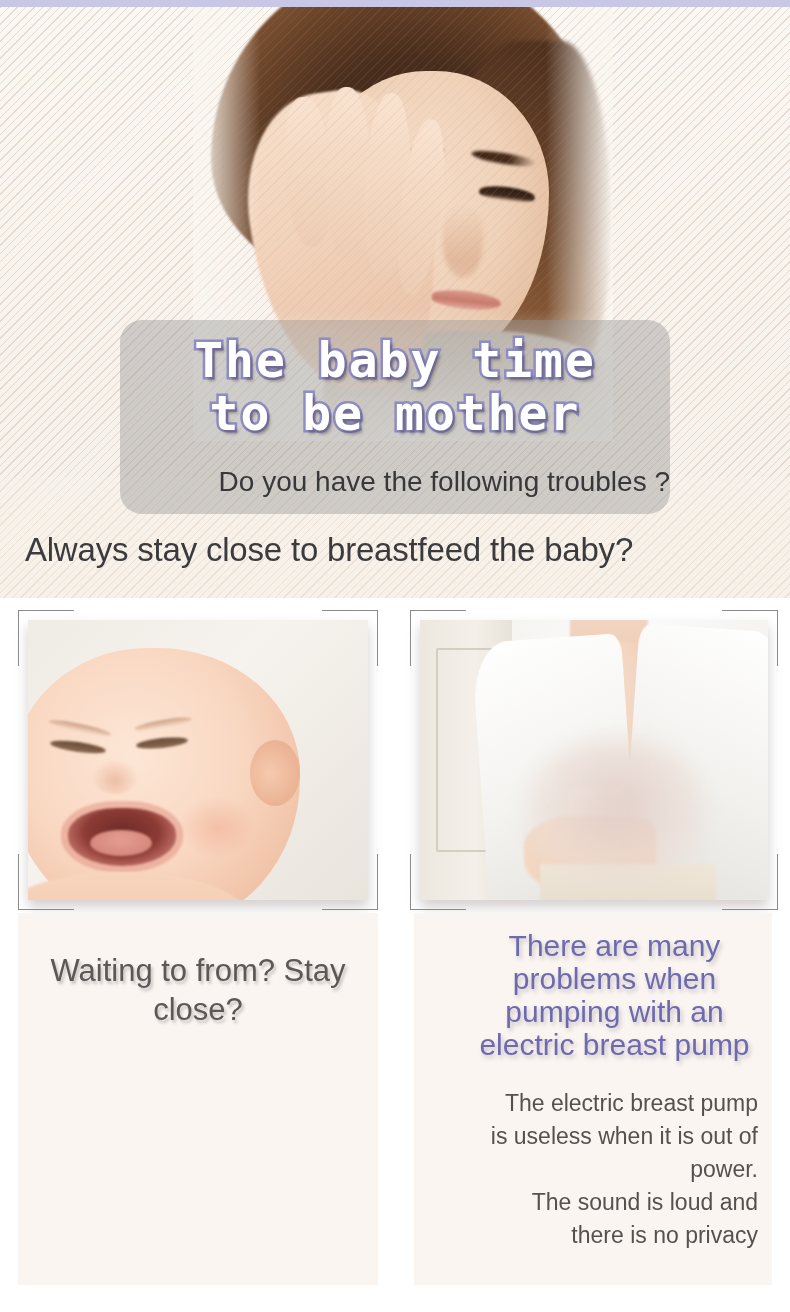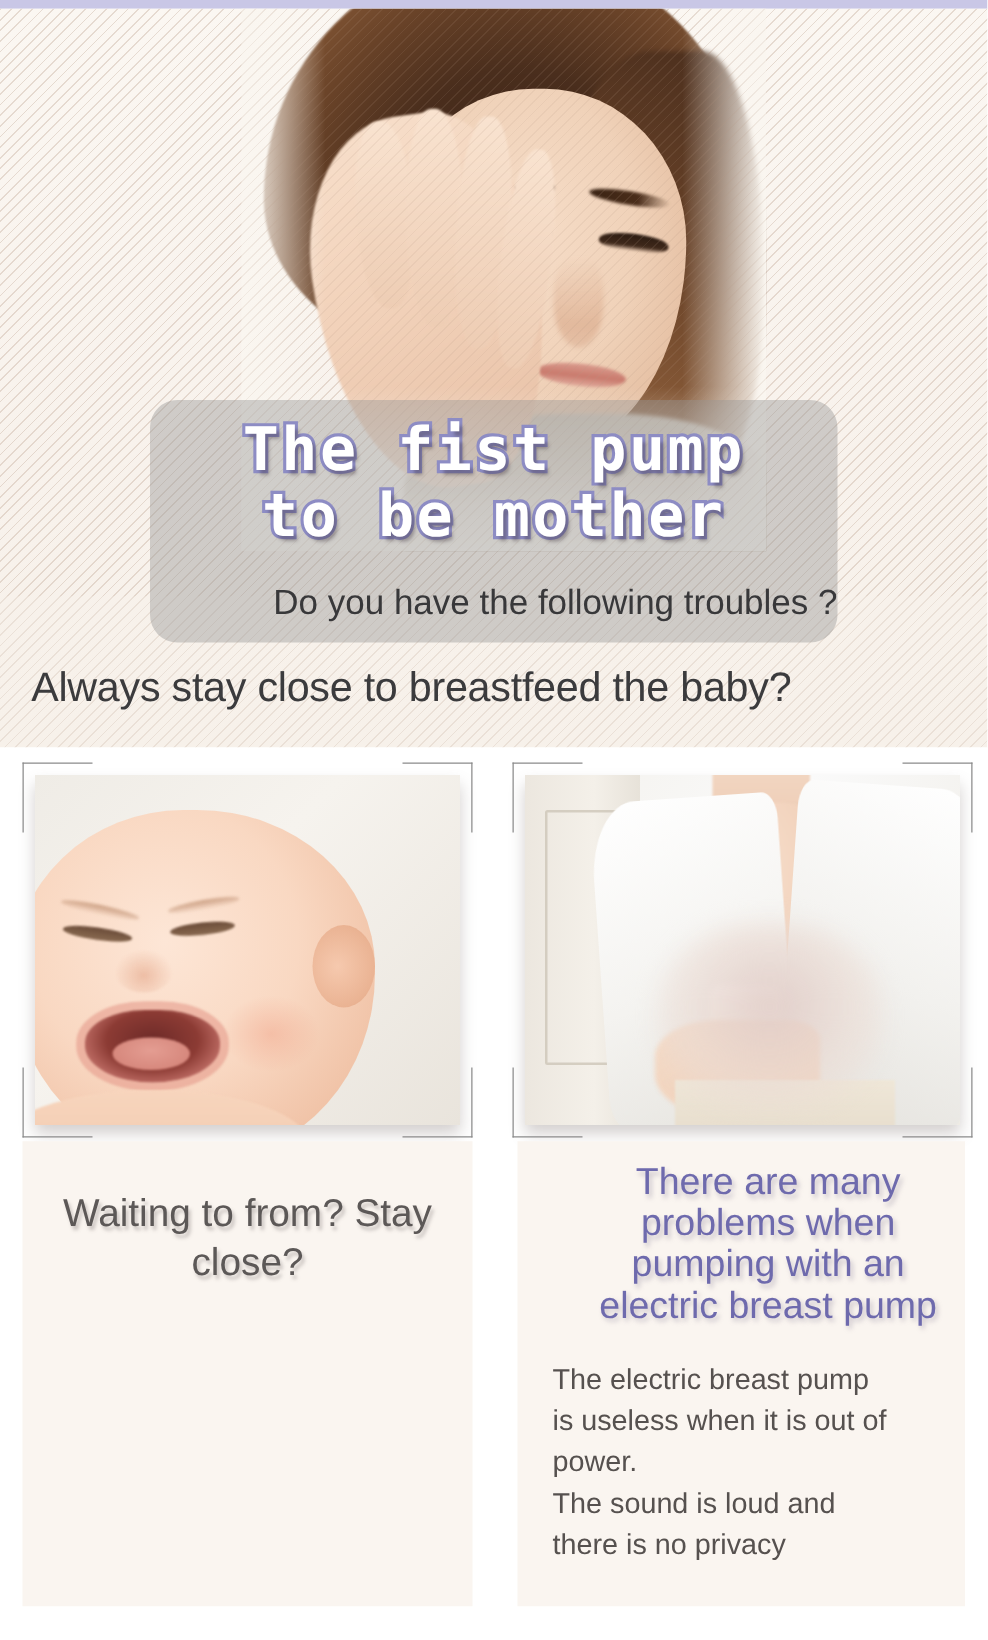--- a/index.html
+++ b/index.html
@@ -323,21 +323,21 @@
     padding-left:43px;
   }
   .panel-body{
     margin:0;
     color:#56514f;
     font-size:23px;
     line-height:33px;
     white-space:pre-line;
   }
   .card.left .panel-body{padding:42px 22px 0 28px;}
-  .card.right .panel-body{padding:26px 14px 0 28px;}
+  .card.right .panel-body{padding:26px 14px 0 28px;text-align:right;}
 </style>
 </head>
 <body>
 
 <div class="top-bar"></div>
 
 <section class="hero">
 
   <div class="hero-photo">
     <div class="hp-hair"></div>
@@ -354,21 +354,21 @@
     <div class="hp-finger f1"></div>
     <div class="hp-finger f2"></div>
     <div class="hp-finger f3"></div>
     <div class="hp-finger f4"></div>
     <div class="hero-photo-fade"></div>
   </div>
 
   <div class="hero-stripes-over"></div>
 
   <div class="badge">
-    <div class="headline">The fist pump
+    <div class="headline">The baby time
 to be mother</div>
     <div class="badge-sub">Do you have the following troubles ?</div>
   </div>
 
   <div class="hero-question">Always stay close to breastfeed the baby?</div>
 </section>
 
 <section class="cards">
 
   <div class="card left">

